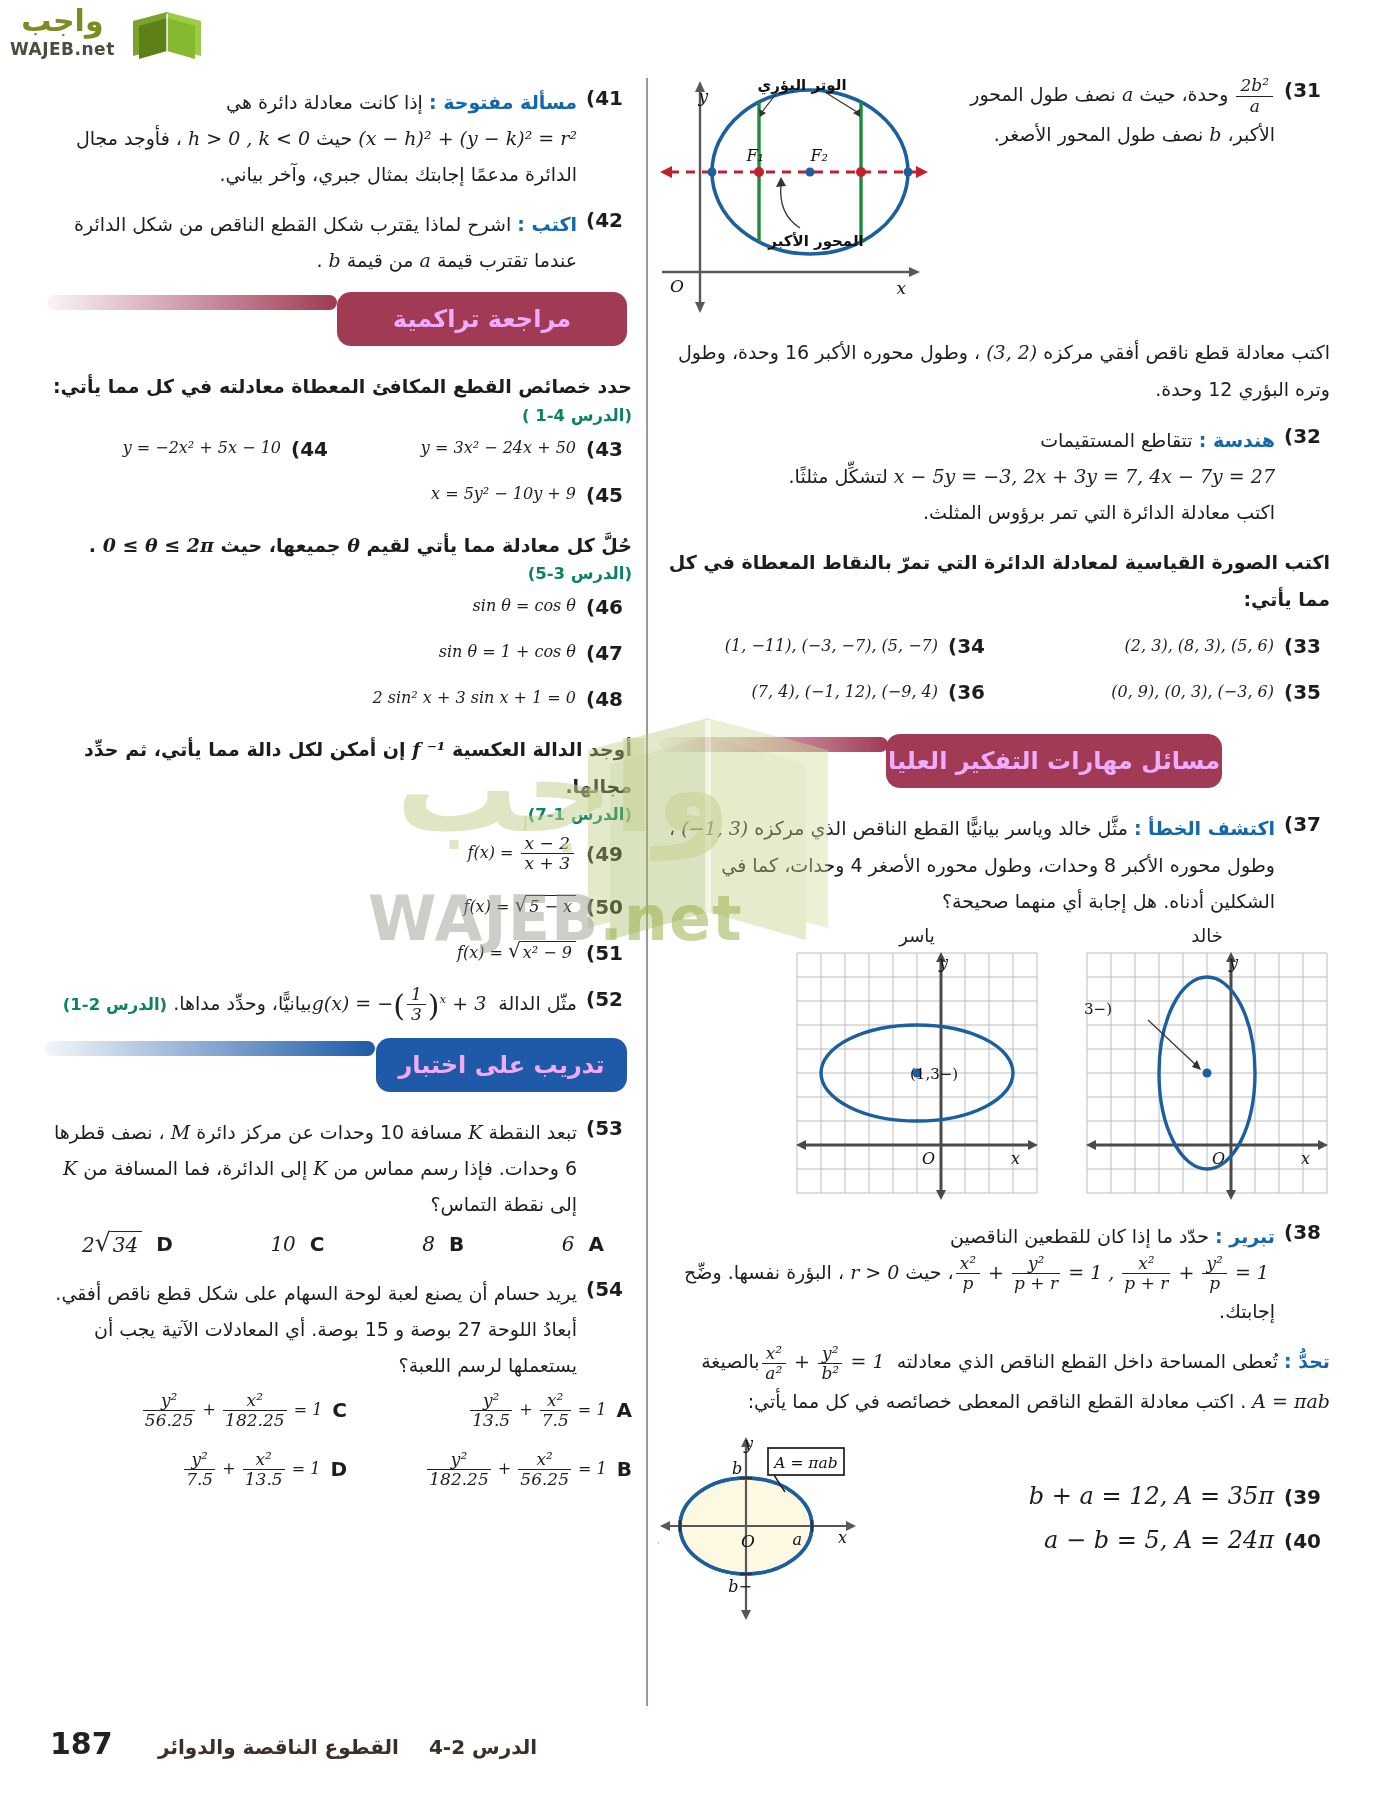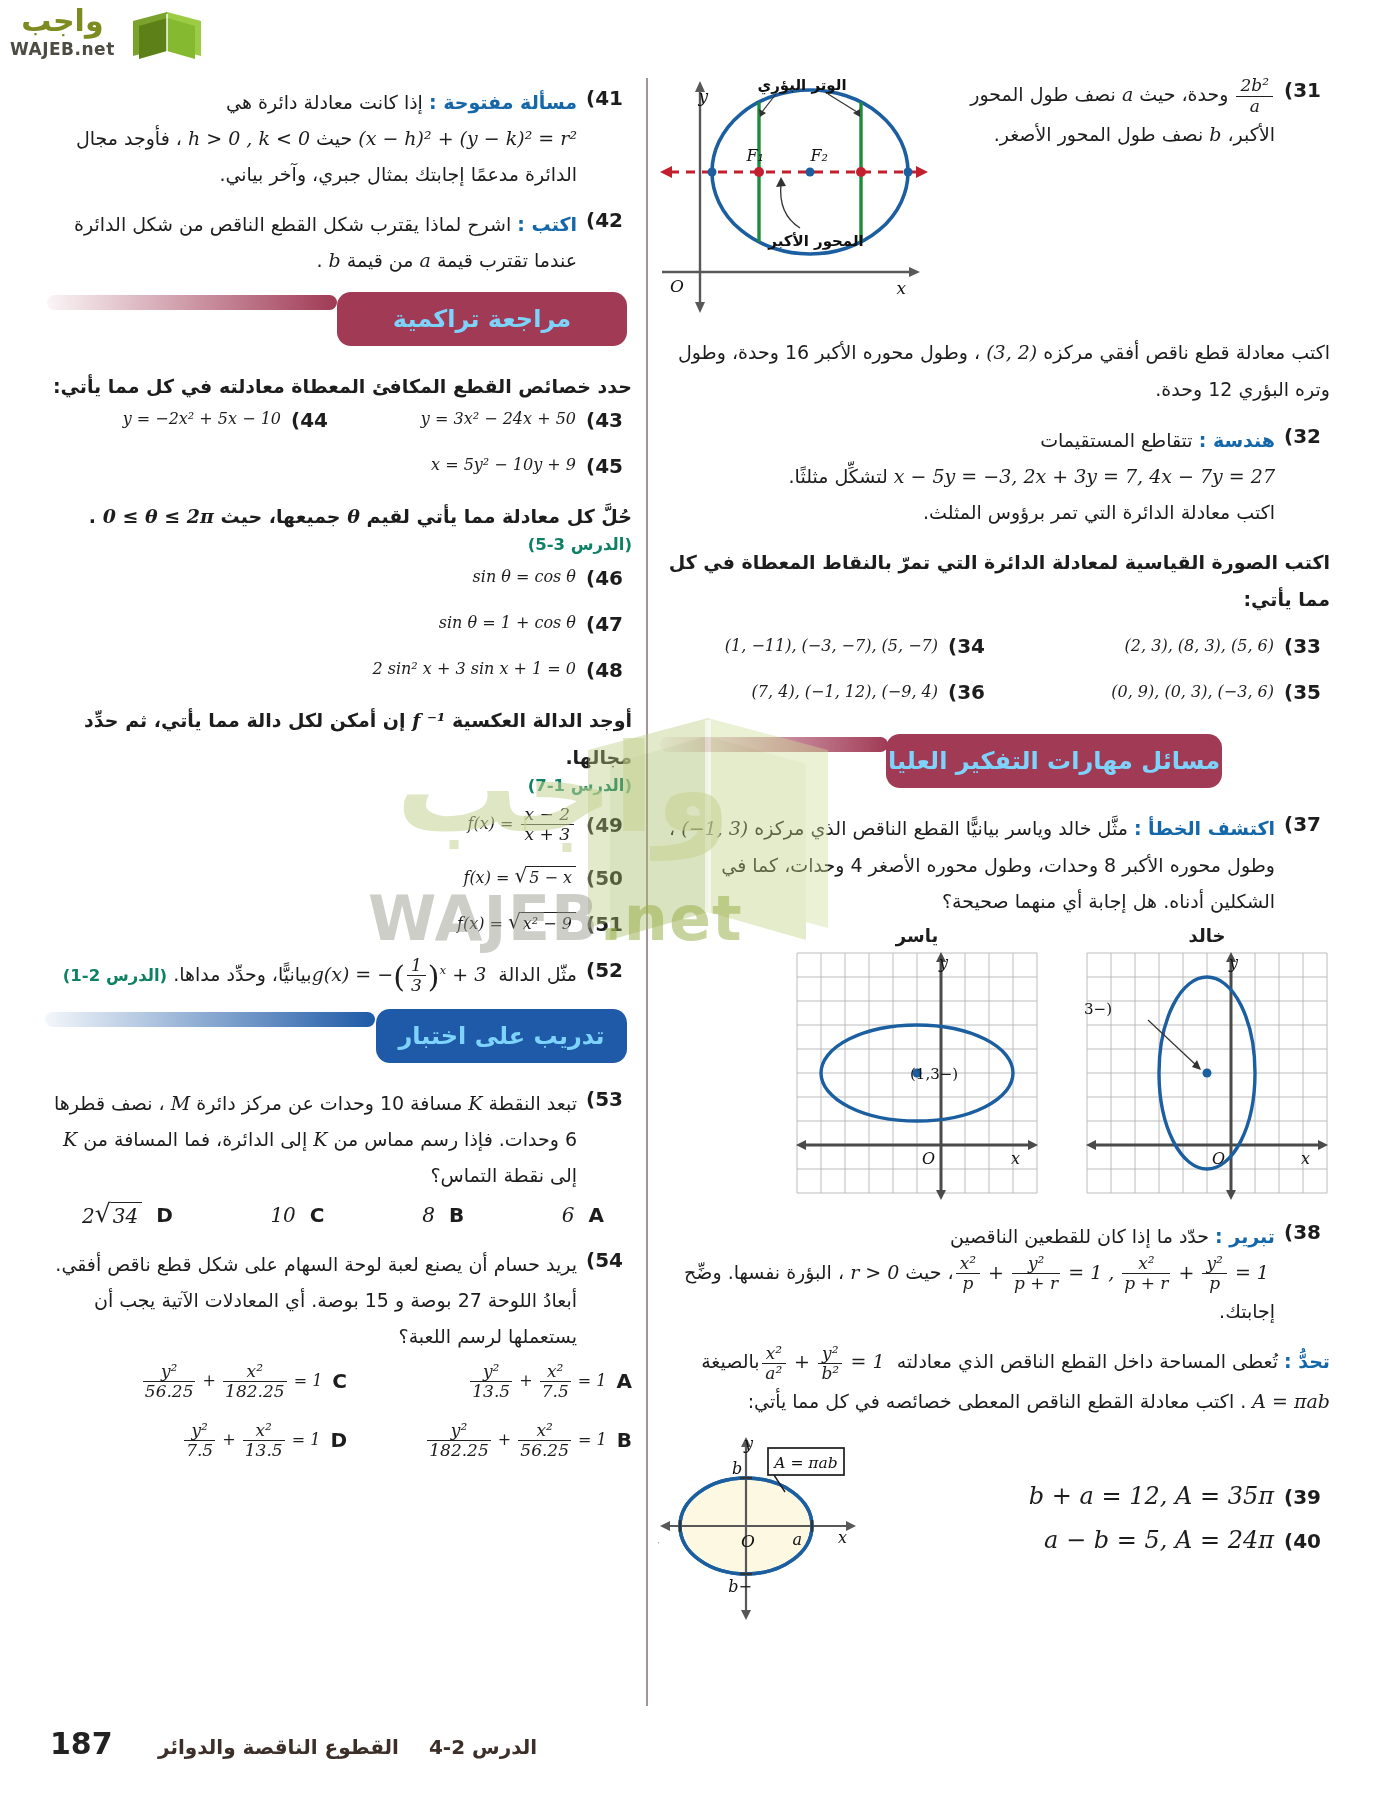--- a/index.html
+++ b/index.html
@@ -28,30 +28,30 @@
   .lesson{color:#0d8164;font-weight:bold;font-size:16.5px;}
   .heading{font-weight:bold;font-size:19px;line-height:1.85;margin-bottom:4px;}
   .refline{text-align:right;margin-bottom:10px;}
   .fullp{font-size:19px;line-height:1.95;margin-bottom:14px;}
   .eqrow{display:flex;gap:10px;align-items:center;margin-bottom:16px;}
   .eqrow .math{font-size:24px;}
   .tworow{display:grid;grid-template-columns:1fr 1fr;margin-bottom:4px;}
   .cell{display:flex;gap:10px;align-items:center;margin-bottom:16px;}
   .banner{position:relative;height:56px;margin:14px 0 20px 0;}
   .banner .tail{position:absolute;top:3px;height:15px;border-radius:10px;}
-  .banner .box{position:absolute;top:0;height:54px;border-radius:14px;color:#7dd3fc;font-weight:bold;
+  .banner .box{position:absolute;top:0;height:54px;border-radius:14px;color:#f0abfc;font-weight:bold;
     font-size:24px;display:flex;align-items:center;justify-content:center;}
   .maroon .box{background:#a03a55;}
   .maroon .tail{background:linear-gradient(to left,#a03a55,rgba(160,58,85,0.05));}
   .blue .box{background:#1e5aa7;}
   .blue .tail{background:linear-gradient(to left,#1e5aa7,rgba(30,90,167,0.05));}
   .fig31{float:left;margin:0 6px 6px 0;}
   .graphs{display:flex;gap:44px;margin:6px 0 16px 6px;justify-content:flex-start;}
   .gblock{display:flex;flex-direction:column;align-items:center;gap:4px;}
-  .glabel{font-weight:bold;font-size:18px;}
+  .glabel{font-weight:normal;font-size:18px;}
   .figrow{display:flex;gap:26px;align-items:flex-start;}
   .figrow .pcolumn{flex:1;padding-top:48px;}
   .optrow4{display:flex;justify-content:space-between;padding:2px 28px 0 40px;margin-bottom:18px;}
   .opt{display:flex;gap:14px;align-items:center;}
   .optL{font-weight:bold;font-size:20px;}
   .opt .math{font-size:20px;}
   .watermark{position:absolute;left:368px;top:690px;width:480px;height:345px;z-index:5;pointer-events:none;}
   .wm-ar{position:absolute;left:28px;top:28px;font-size:122px;font-weight:bold;color:rgba(197,209,146,0.55);}
   .wm-en{position:absolute;left:0px;top:192px;font-size:62px;font-weight:bold;color:rgba(148,152,138,0.48);letter-spacing:1px;}
   .wm-en .net{color:rgba(154,176,76,0.55);}
@@ -390,20 +390,21 @@
         <span>.</span>
       </div>
     </div>
 
     <div class="banner maroon">
       <div class="tail" style="right:295px;width:290px;"></div>
       <div class="box" style="right:5px;width:290px;">مراجعة تراكمية</div>
     </div>
 
     <p class="fullp heading" style="margin-bottom:0">حدد خصائص القطع المكافئ المعطاة معادلته في كل مما يأتي:</p>
+    <p class="refline"><span class="lesson">(الدرس 4-1 )</span></p>
 
     <div class="tworow">
       <div class="cell">
         <span class="pnum">(43</span>
         <span class="math">y = 3x² − 24x + 50</span>
       </div>
       <div class="cell">
         <span class="pnum">(44</span>
         <span class="math">y = −2x² + 5x − 10</span>
       </div>

